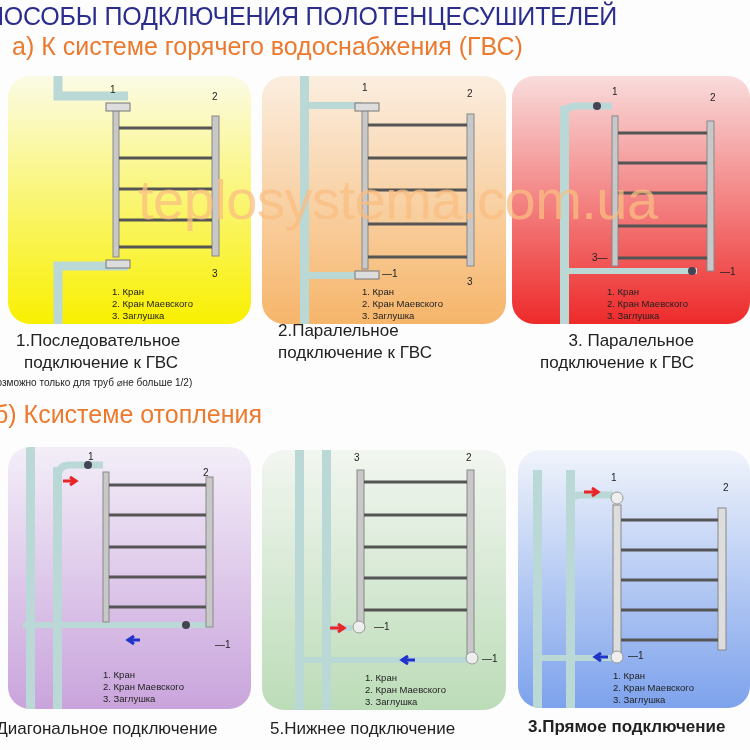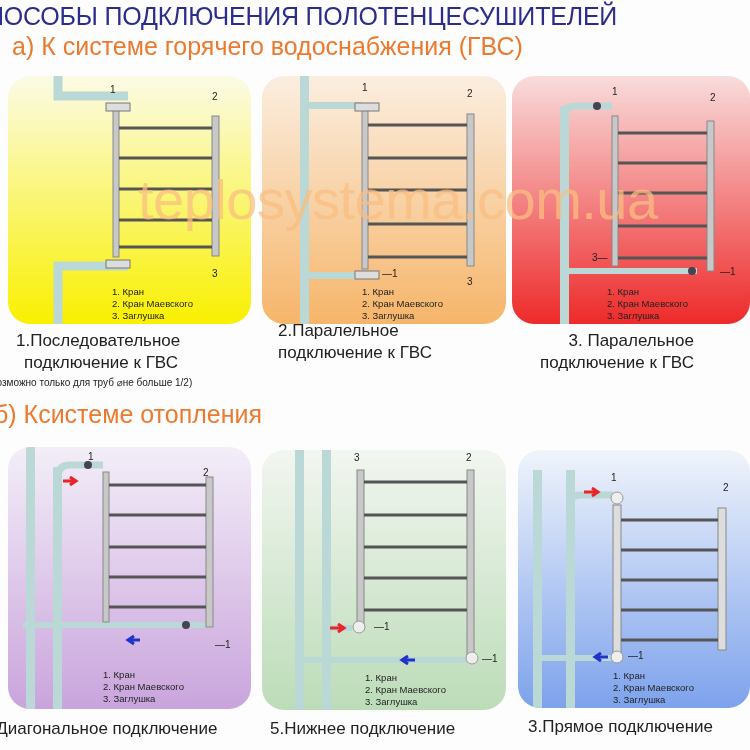--- a/index.html
+++ b/index.html
@@ -209,13 +209,13 @@
   <span class="lbl" style="left:110px;top:200px;">—1</span>
   <div class="legend" style="left:95px;top:220px;">
     <div>1. Кран</div>
     <div>2. Кран Маевского</div>
     <div>3. Заглушка</div>
   </div>
 </div>
 
 <div class="caption" style="left:-18px;top:718px;">1.Диагональное подключение</div>
 <div class="caption" style="left:270px;top:718px;">5.Нижнее подключение</div>
-<div class="caption" style="left:528px;top:716px;">3.Прямое подключение</div>
+<div class="caption" style="left:528px;top:716px;font-weight:bold;">3.Прямое подключение</div>
 
 </body></html>

